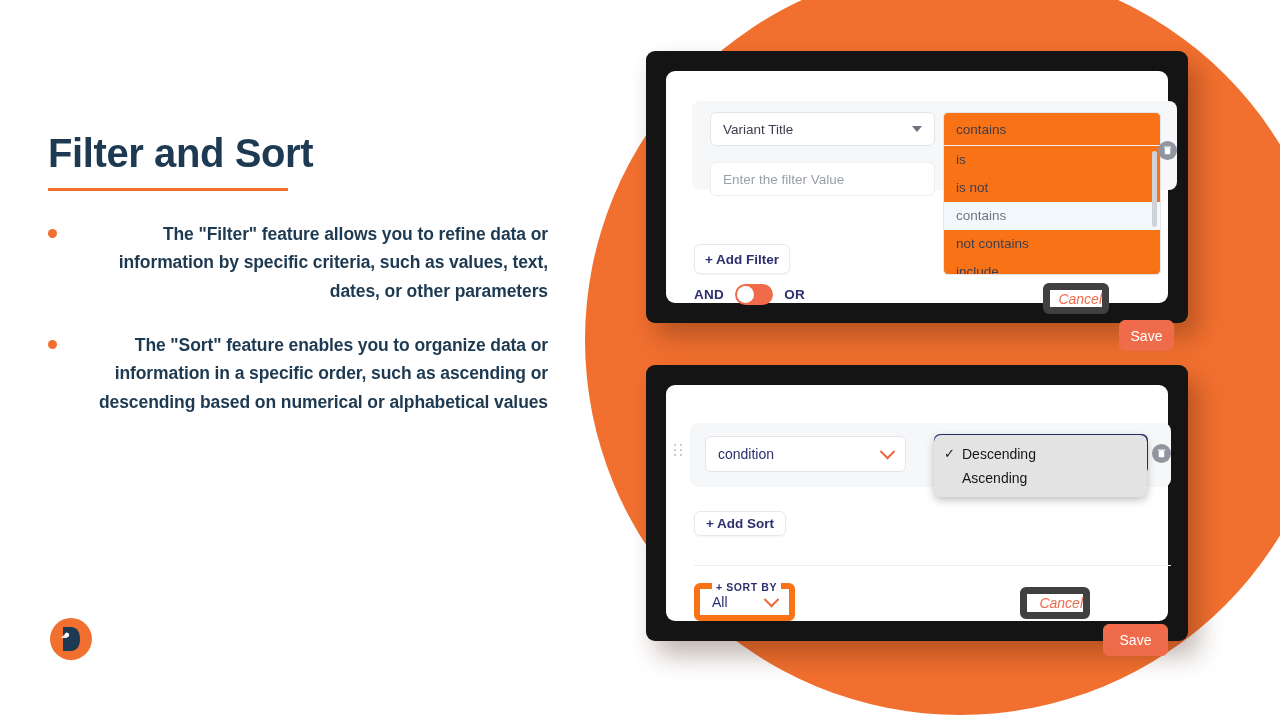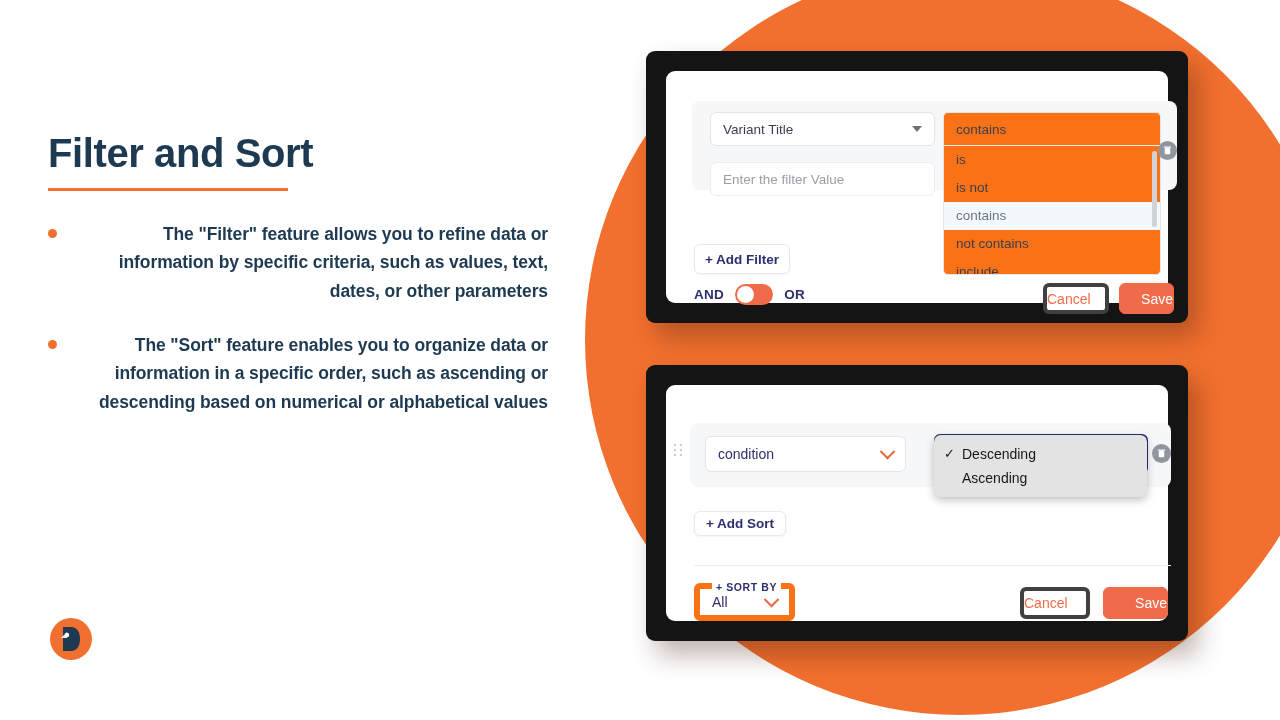--- a/index.html
+++ b/index.html
@@ -209,36 +209,38 @@
     border-radius: 6px;
     display: flex; align-items: center; justify-content: center;
     font-size: 13.5px; font-weight: 700;
     color: #2d2f6e;
     box-shadow: 0 1px 2px rgba(20,20,40,0.05);
     white-space: nowrap;
   }
   .btn-cancel {
     position: absolute;
     background: #fff;
-    border: 4px solid #404040;
-    border-radius: 6px;
-    display: flex; align-items: center; justify-content: flex-start;
+    border: 7px solid #404040;
+    border-radius: 6px;
+    display: flex; align-items: center; justify-content: flex-end;
     font-size: 14px;
     color: #ef6c4a;
     white-space: nowrap;
+    font-style: italic;
   }
   .btn-save {
     position: absolute;
     background: #f06b4a;
     border: 1px solid #f06b4a;
     border-radius: 6px;
-    display: flex; align-items: center; justify-content: flex-end;
+    display: flex; align-items: center; justify-content: center;
     font-size: 14px;
     color: #ffffff;
     white-space: nowrap;
+    margin-top: 37px;
   }
 
   
   .del-btn {
     position: absolute;
     width: 19px; height: 19px;
     border-radius: 50%;
     background: #9095a0;
     display: flex; align-items: center; justify-content: center;
     z-index: 9;

